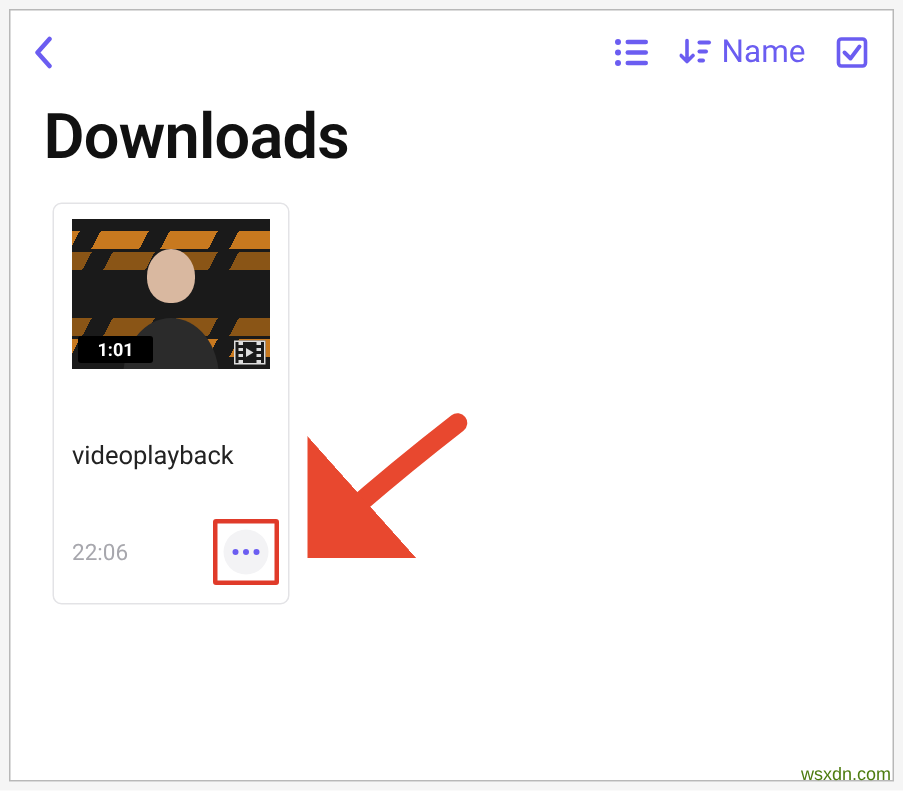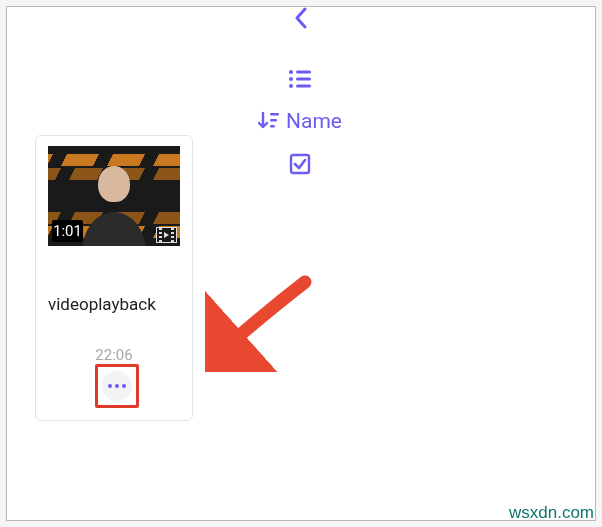--- a/index.html
+++ b/index.html
@@ -17,21 +17,20 @@
       background: #fff;
       border: 1px solid #b8b8b8;
       overflow: hidden;
     }
     .toolbar {
       display: flex;
       align-items: center;
       height: 56px;
       padding: 0 16px 0 14px;
       gap: 20px;
-      flex-direction: column;
     }
     .toolbar .spacer { flex: 1; }
     .t-btn {
       display: flex;
       align-items: center;
       gap: 6px;
       color: #6b5df1;
       font-size: 21px;
       font-weight: 400;
       cursor: pointer;
@@ -85,23 +84,23 @@
       left: 50px; top: 20px;
       width: 32px; height: 36px;
       background: #d9b8a0;
       border-radius: 50% 50% 46% 46%;
     }
     .badge-time {
       position: absolute;
       left: 4px; bottom: 4px;
       background: #000;
       color: #fff;
-      font-size: 15px;
-      font-weight: 400;
-      padding: 2px 1px;
+      font-size: 12px;
+      font-weight: 700;
+      padding: 2px 13px;
       border-radius: 2px;
     }
     .badge-type {
       position: absolute;
       right: 3px; bottom: 3px;
       width: 21px; height: 16px;
       border: 1.5px solid #dcdcdc;
       background: #1a1a1a;
       display: flex; align-items: center; justify-content: center;
     }
@@ -114,21 +113,20 @@
       font-size: 17px;
       color: #222;
       margin-bottom: 32px;
       word-break: break-all;
       margin-top: 48px;
     }
     .card-footer {
       display: flex;
       align-items: center;
       justify-content: space-between;
-      flex-direction: column;
     }
     .time {
       font-size: 15px;
       color: #a7a7ad;
     }
     .more-wrap {
       border: 3px solid #e03b2a;
       padding: 4px;
       border-radius: 2px;
       margin-right: -6px;
@@ -147,22 +145,22 @@
     
     .arrow {
       position: absolute;
       left: 198px; top: 265px;
       width: 110px; height: 100px;
       pointer-events: none;
     }
     .watermark {
       position: absolute;
       right: 8px; bottom: 4px;
-      font-size: 17px;
-      color: #0f766e;
+      font-size: 12px;
+      color: #4d7c0f;
       font-family: Arial, sans-serif;
     }
   </style>
 </head>
 <body>
 
 <div class="frame">
   <div class="toolbar">
     <span class="t-btn">
       <span class="icon">
@@ -198,20 +196,21 @@
     <span class="t-btn">
       <span class="icon">
         <svg width="22" height="22" viewBox="0 0 22 22">
           <rect x="2" y="2" width="18" height="18" rx="2" stroke="#6b5df1" stroke-width="2.4" fill="none"></rect>
           <path d="M6 11 L10 15 L16 7" stroke="#6b5df1" stroke-width="2.6" fill="none" stroke-linecap="round" stroke-linejoin="round"></path>
         </svg>
       </span>
     </span>
   </div>
 
+  <h1 class="page-title">Downloads</h1>
 
   <div class="card">
     <div class="thumb">
       <div class="bgstripe a"></div>
         <div class="bgstripe b"></div>
       <div class="bgstripe c"></div>
         <div class="bgstripe d"></div>
       <div class="person-body"></div>
       <div class="person-head"></div>
       <span class="badge-time">1:01</span>

